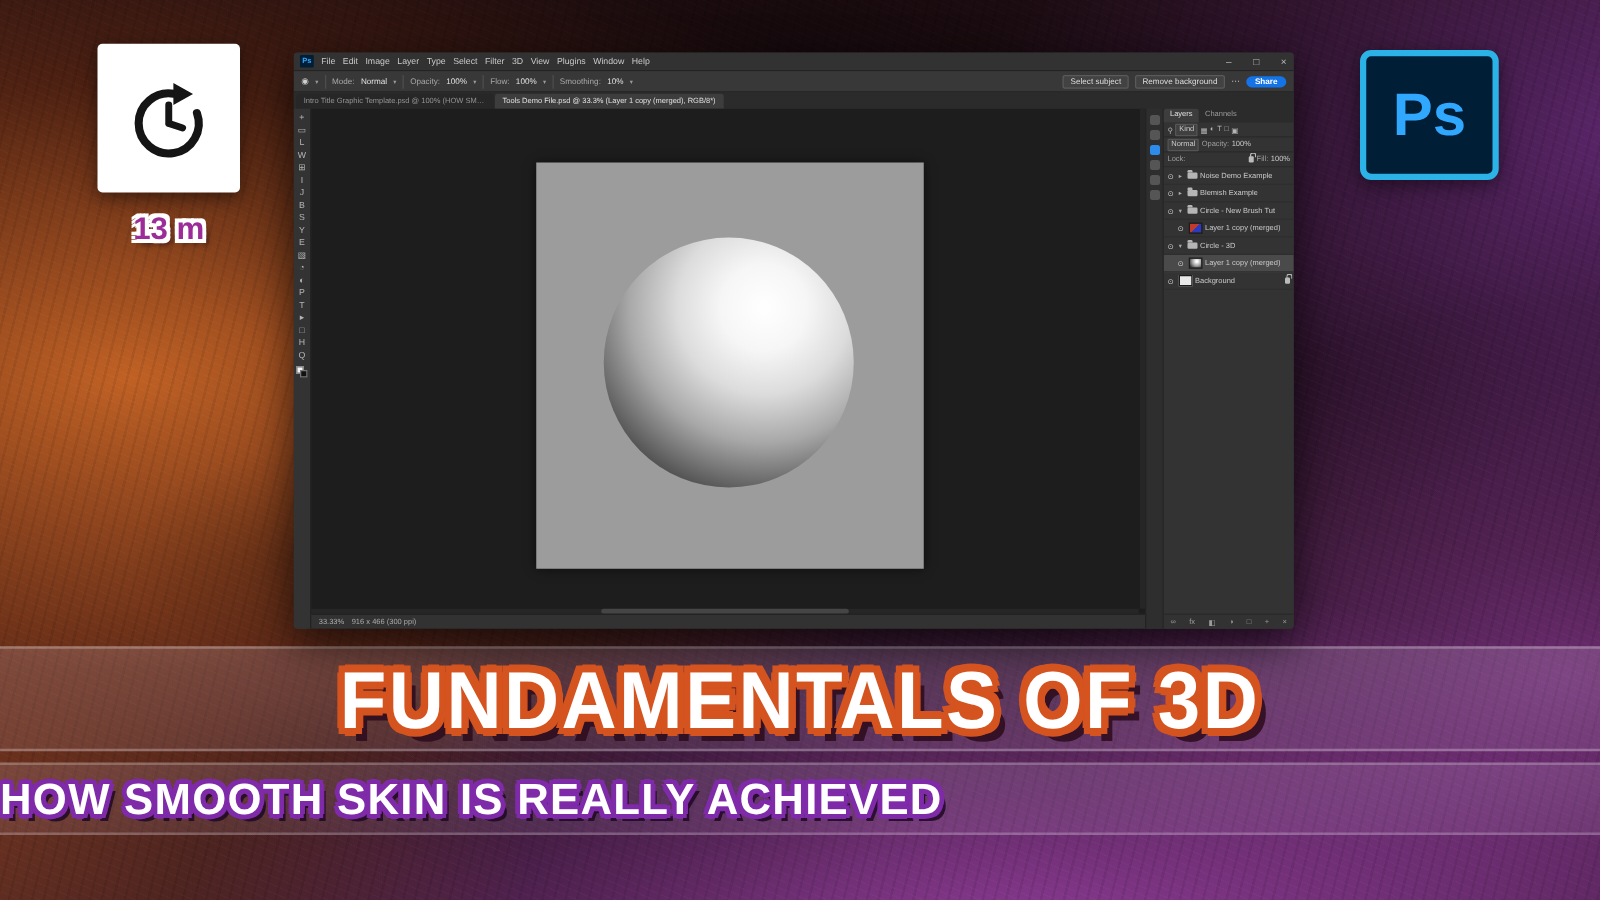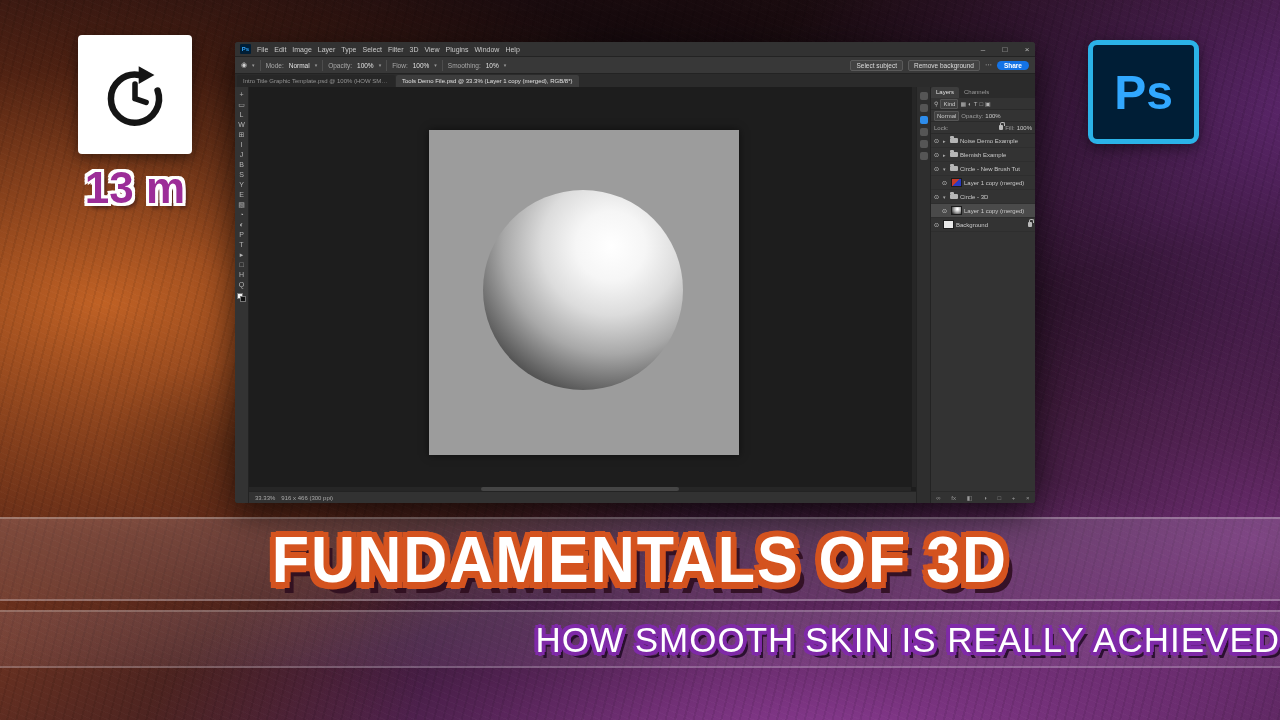--- a/index.html
+++ b/index.html
@@ -31,32 +31,32 @@
   .hero-title{
     position:absolute;top:518px;left:0;width:1280px;text-align:center;margin:0;
     font-size:61px;font-weight:700;letter-spacing:2px;color:#fff;line-height:84px;
     transform:scaleY(1.06);
     text-shadow:
       -5px -5px 0 #d4531f,5px -5px 0 #d4531f,-5px 5px 0 #d4531f,5px 5px 0 #d4531f,
       -6px 0 0 #d4531f,6px 0 0 #d4531f,0 -6px 0 #d4531f,0 6px 0 #d4531f,
       9px 10px 0 rgba(45,12,30,0.88);
   }
   .hero-sub{
-    position:absolute;top:611px;left:0;width:1280px;text-align:right;margin:0;
-    font-size:35px;font-weight:400;letter-spacing:1px;color:#fff;line-height:57px;
+    position:absolute;top:611px;left:0;width:1280px;text-align:left;margin:0;
+    font-size:35px;font-weight:700;letter-spacing:1px;color:#fff;line-height:57px;
     text-shadow:
       -3px -3px 0 #7f2aa8,3px -3px 0 #7f2aa8,-3px 3px 0 #7f2aa8,3px 3px 0 #7f2aa8,
       -4px 0 0 #7f2aa8,4px 0 0 #7f2aa8,0 -4px 0 #7f2aa8,0 4px 0 #7f2aa8,
       5px 6px 0 rgba(30,8,35,0.85);
   }
 
   
   .badge-box{position:absolute;left:78px;top:35px;width:114px;height:119px;background:#fff;border-radius:4px;display:flex;align-items:center;justify-content:center;box-shadow:0 4px 14px rgba(0,0,0,0.45);}
-  .badge-time{position:absolute;left:55px;top:163px;width:160px;text-align:center;margin:0;
-    font-size:44px;font-weight:700;color:#9c2d98;
+  .badge-time{position:absolute;left:55px;top:169px;width:160px;text-align:center;margin:0;
+    font-size:25px;font-weight:700;color:#9c2d98;
     text-shadow:-3px -3px 0 #fff,3px -3px 0 #fff,-3px 3px 0 #fff,3px 3px 0 #fff,-3px 0 0 #fff,3px 0 0 #fff,0 -3px 0 #fff,0 3px 0 #fff,4px 5px 4px rgba(20,5,20,0.6);}
 
   
   .pslogo{position:absolute;left:1088px;top:40px;width:111px;height:104px;background:#001e36;border:5px solid #2bb3e8;border-radius:9px;display:flex;align-items:center;justify-content:center;font-size:48px;font-weight:700;color:#31a8ff;box-shadow:0 4px 16px rgba(0,0,0,0.5);}
 
   
   .pswin{position:absolute;left:235px;top:42px;width:800px;height:461px;background:#323232;border-radius:3px;overflow:hidden;display:flex;flex-direction:column;font-size:7px;color:#cfcfcf;box-shadow:0 10px 34px rgba(0,0,0,0.65);}
   .ps-titlebar{height:15px;flex:0 0 15px;background:#323232;border-bottom:1px solid #232323;display:flex;align-items:center;padding:0 0 0 5px;gap:6px;}
   .appchip{width:11px;height:10px;background:#001e36;color:#31a8ff;font-size:6px;font-weight:700;display:flex;align-items:center;justify-content:center;border-radius:1px;}
   .mi{color:#c9c9c9;font-size:7px;}

